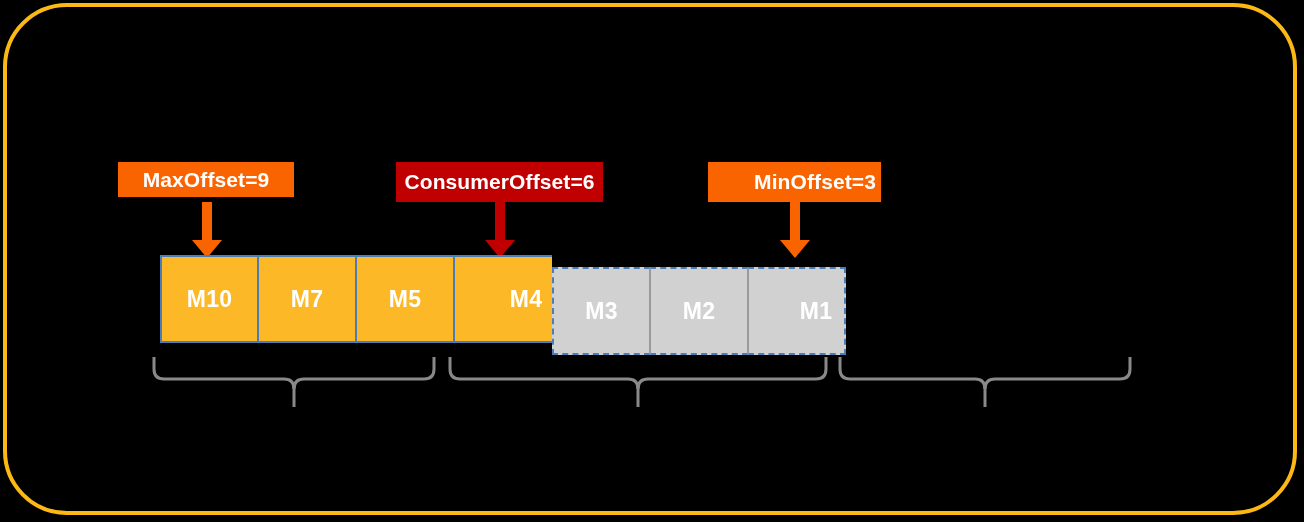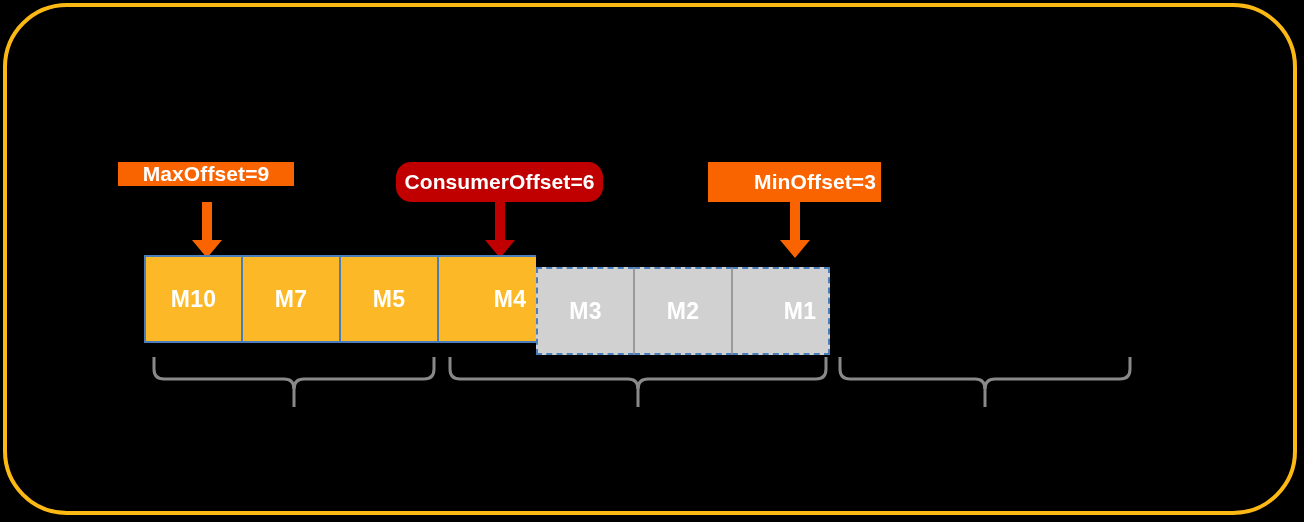--- a/index.html
+++ b/index.html
@@ -41,39 +41,39 @@
     box-sizing: border-box;
     display: flex;
     align-items: center;
     justify-content: center;
     color: #FFFFFF;
     font-size: 21px;
     font-weight: 600;
     letter-spacing: .1px;
     white-space: nowrap;
   }
-  .callout-max      { left: 118px; top: 162px; width: 176px; height: 24px; background: #FA6400; }
-  .callout-consumer { left: 396px; top: 162px; width: 207px; height: 40px; background: #C00000; border-radius: 15px; }
+  .callout-max      { left: 118px; top: 162px; width: 176px; height: 35px; background: #FA6400; }
+  .callout-consumer { left: 396px; top: 162px; width: 207px; height: 40px; background: #C00000; }
   .callout-min      { left: 708px; top: 162px; width: 173px; height: 40px; background: #FA6400; padding-left: 41px; }
 
   
   .arrow {
     position: absolute;
     top: 202px;
     width: 36px;
     height: 58px;
   }
   .arrow-max      { left: 189px; }
   .arrow-consumer { left: 482px; }
   .arrow-min      { left: 777px; }
 
   
   .msg-row {
     position: absolute;
-    left: 144px;
+    left: 160px;
     top: 255px;
     height: 88px;
     display: flex;
   }
   .msg {
     box-sizing: border-box;
     width: 98px;
     height: 88px;
     display: flex;
     align-items: center;

